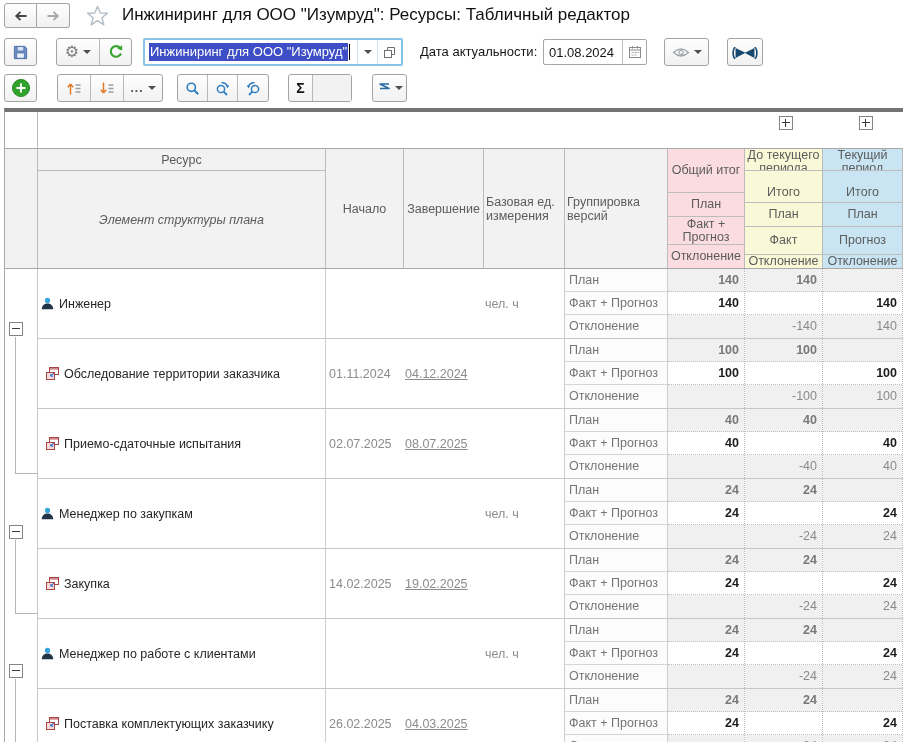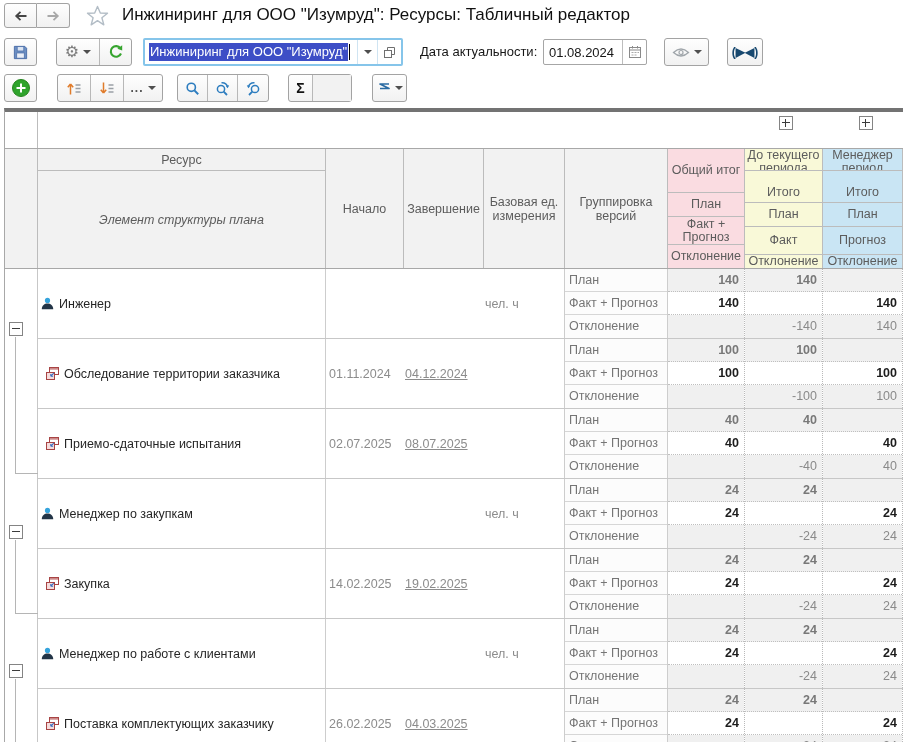--- a/index.html
+++ b/index.html
@@ -87,21 +87,21 @@
   .plus-1 { left:774px; } .plus-2 { left:854px; }
 
   
   .header { height:120px; border-bottom:1px solid #a8a8a8; display:flex; color:#5c5c5c; }
   .hc { border-right:1px solid #bcbcbc; background:#f2f2f2; }
   .hc-tree { width:33px; }
   .hc-el { width:288px; display:flex; flex-direction:column; }
   .hc-el .h-res { height:22px; border-bottom:1px solid #bcbcbc; display:flex; align-items:center; justify-content:center; }
   .hc-el .h-elname { flex:1; display:flex; align-items:center; justify-content:center;font-style:italic; }
   .hc-start { width:78px; } .hc-finish { width:80px; } .hc-unit { width:81px; } .hc-grouping { width:103px; }
-  .hc-mid { display:flex; align-items:center; justify-content:center; text-align:center; line-height:14px; padding:0 2px; }
+  .hc-mid { display:flex; align-items:center; justify-content:center; line-height:14px; padding:0 2px; }
   .hgroup { display:flex; flex-direction:column; background:var(--grp,#f2f2f2); text-align:center; }
   .hg-c1 { width:77px; } .hg-c2 { width:78px; } .hg-c3 { width:80px; }
   .hgroup > div { border-bottom:1px solid #bcbcbc; display:flex; align-items:center; justify-content:center; line-height:13px; padding:0 1px; }
   .hg-title-tall { height:44px; }
   .hg-title-clip { height:22px; overflow:hidden; align-items:flex-start !important; padding-top:2px; line-height:12px; }
   .hg-sub { height:21px;margin-top:11px; }
   .hg-r0 { height:24px; }
   .hg-r1 { height:28px; line-height:13px; }
   .hg-r2 { flex:1; border-bottom:none !important; }
 
@@ -357,21 +357,21 @@
       <div class="hg-r2">Отклонение</div>
     </div>
     <div class="hc hgroup hg-c2" style="--grp: #f9f9d8;">
       <div class="hg-title-clip">До текущего периода</div>
       <div class="hg-sub">Итого</div>
       <div class="hg-r0">План</div>
       <div class="hg-r1">Факт</div>
       <div class="hg-r2">Отклонение</div>
     </div>
     <div class="hc hgroup hg-c3" style="--grp: #c9e5f4;">
-      <div class="hg-title-clip">Менеджер период</div>
+      <div class="hg-title-clip">Текущий период</div>
       <div class="hg-sub">Итого</div>
       <div class="hg-r0">План</div>
       <div class="hg-r1">Прогноз</div>
       <div class="hg-r2">Отклонение</div>
     </div>
   </div>
 
   <div class="databody">
     <div class="tree-strip">
       <div class="expander exp-1">

